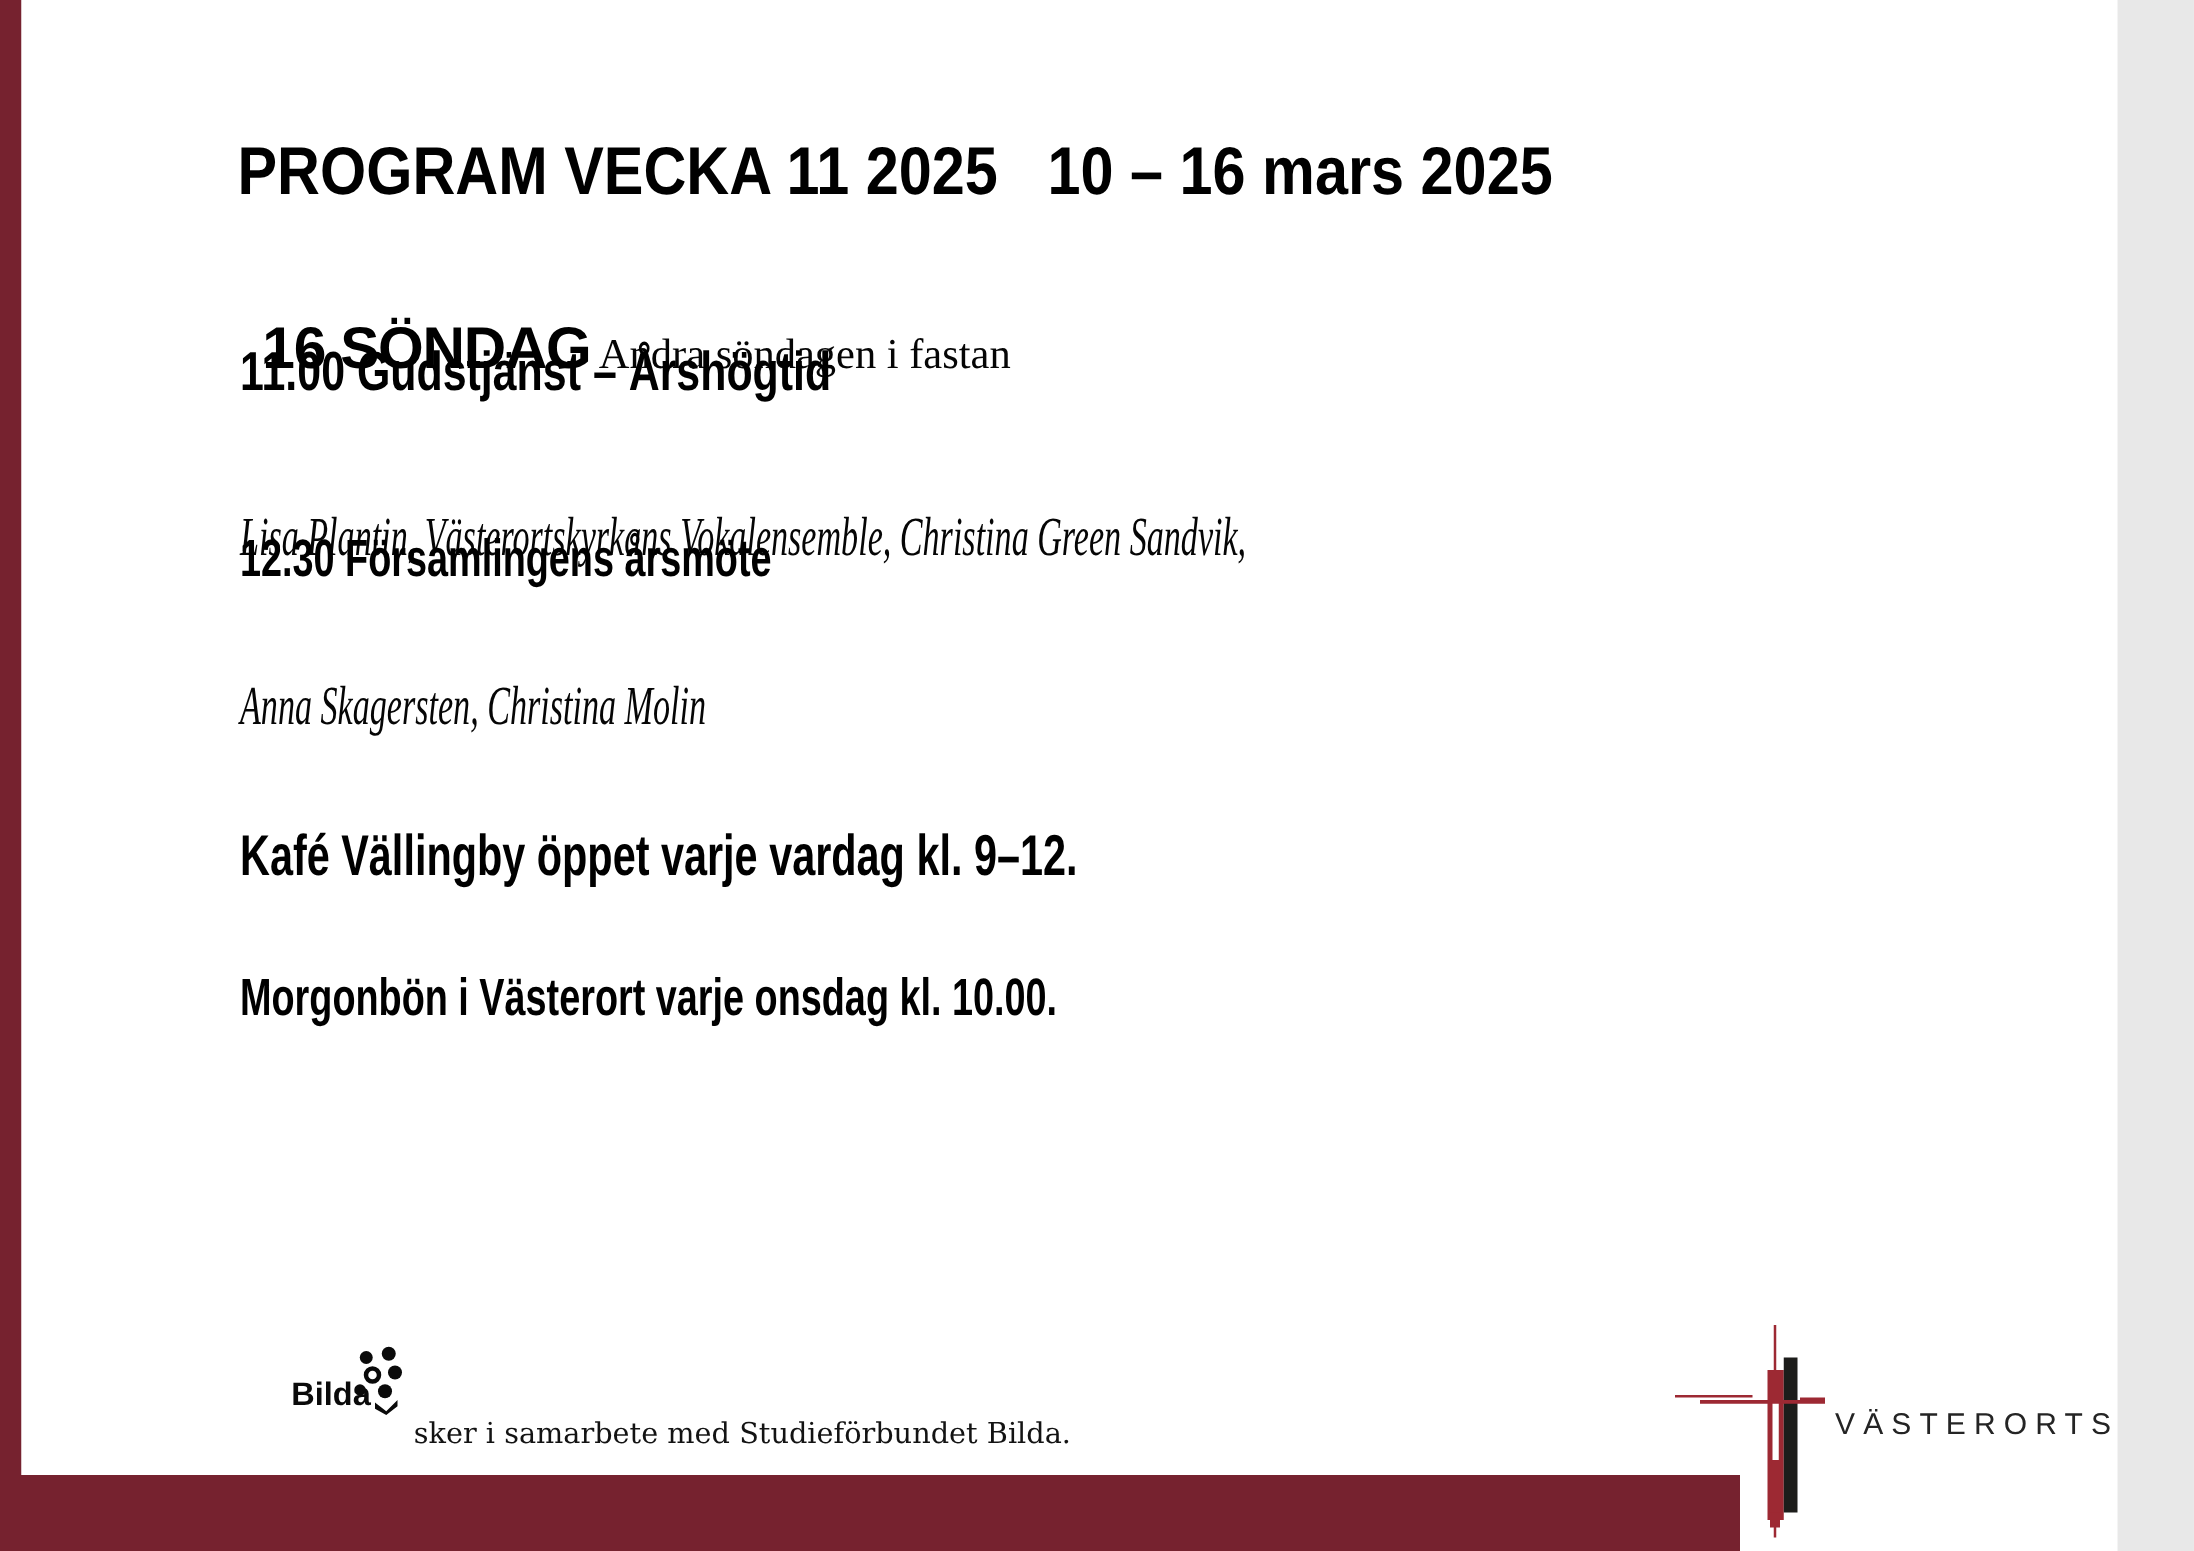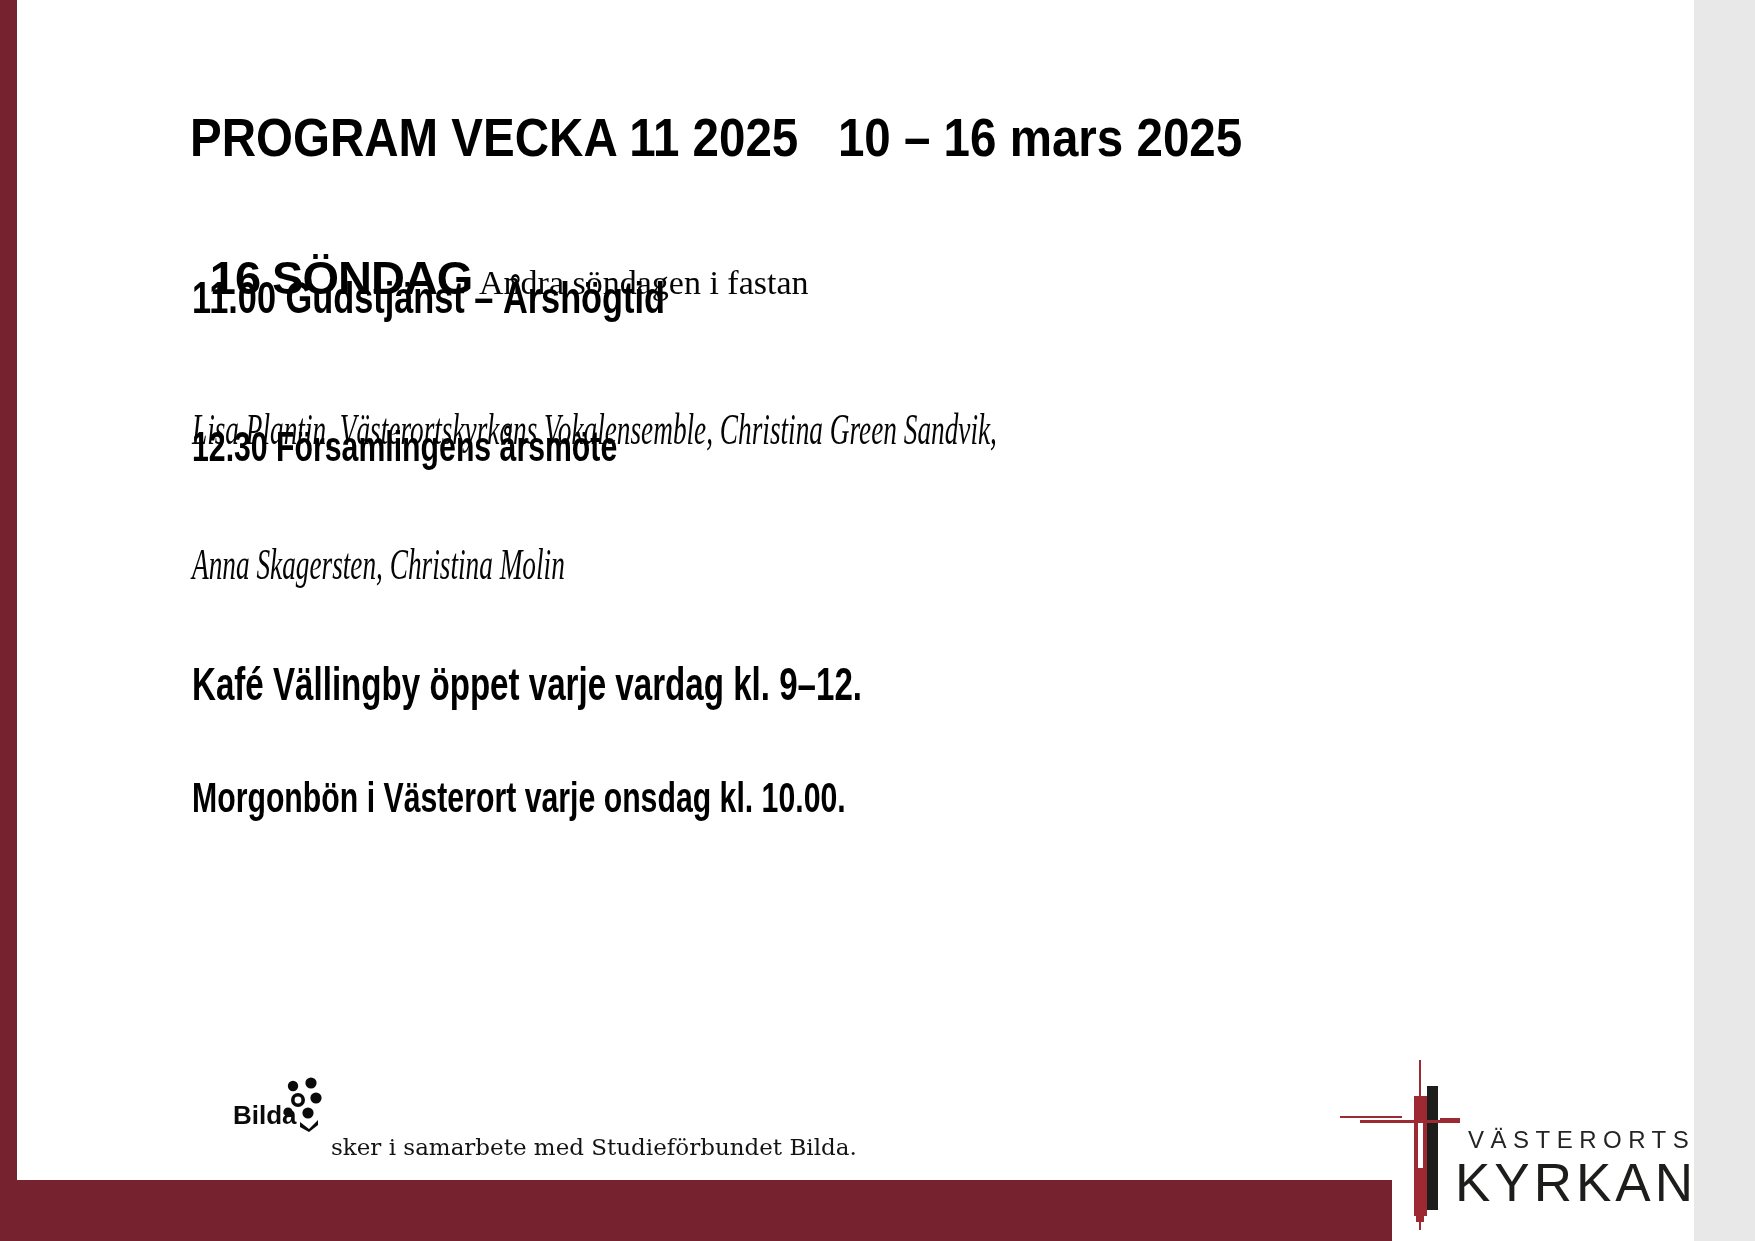--- a/index.html
+++ b/index.html
@@ -116,15 +116,14 @@
 
     <rect x="87" y="28" width="11" height="124" fill="var(--logo-black)"></rect>
 
     <rect x="20" y="62" width="100" height="3" fill="var(--logo-red)"></rect>
     <rect x="0" y="58" width="62" height="2" fill="var(--logo-red)"></rect>
     <rect x="100" y="60" width="20" height="2" fill="var(--logo-red)"></rect>
   </svg>
 
   <div class="abs church-top">VÄSTERORTS</div>
 
-  <div class="abs church-bottom">KYRKAN</div>
 
 </div>
 
 </body></html>

